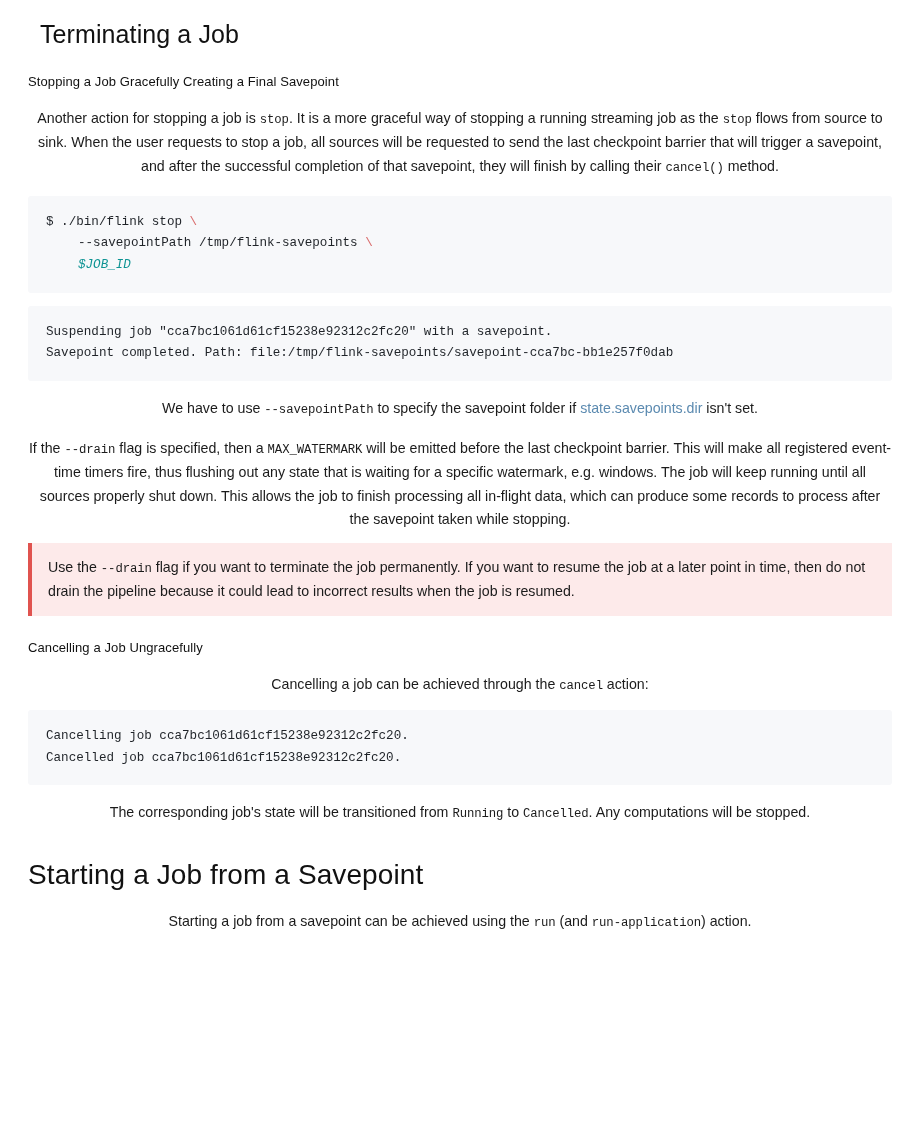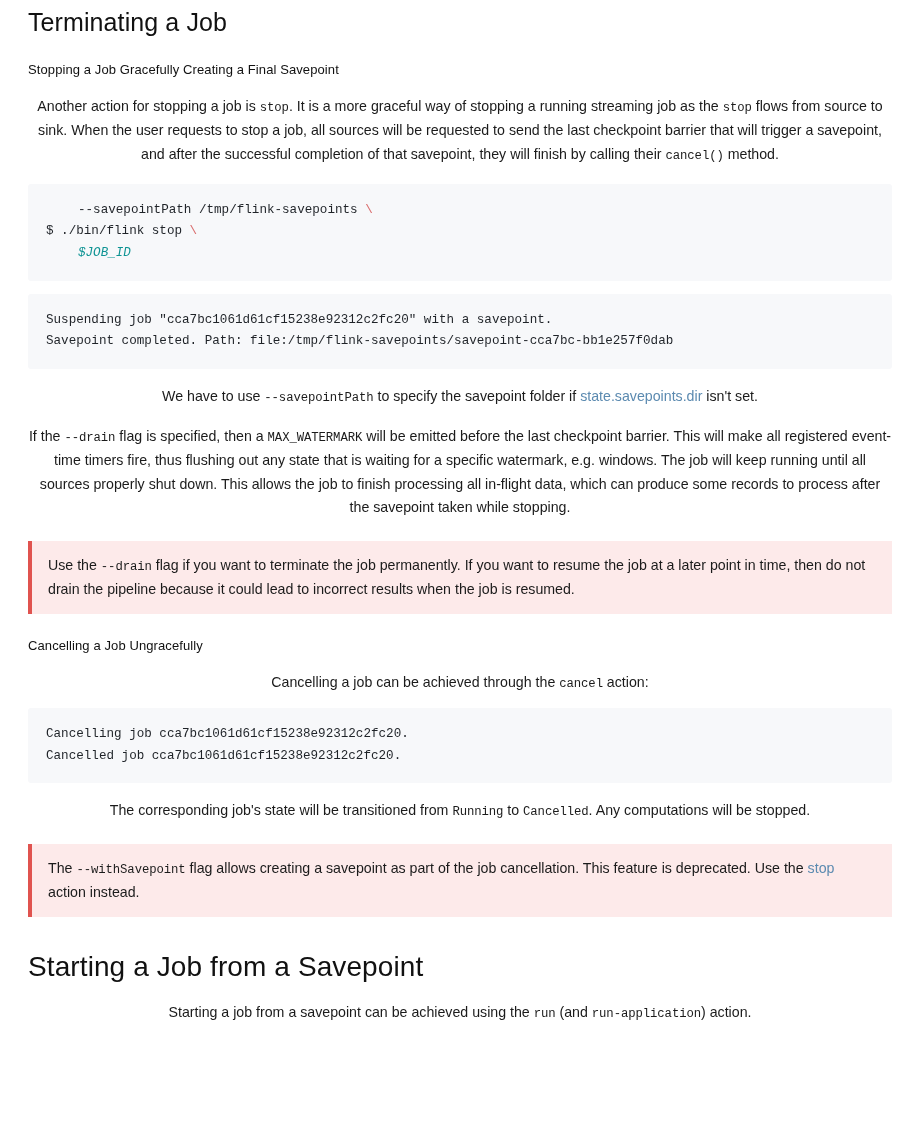--- a/index.html
+++ b/index.html
@@ -18,21 +18,21 @@
   .page {
     padding: 0 18px 0 28px;
     box-sizing: border-box;
     width: 910px;
   }
 
   h1.doc-title {
     font-size: 25px;
     font-weight: 400;
     line-height: 1.25;
-    margin: 0;
+    margin: 12px;
     padding-top: 7px;
     color: #111111;
     letter-spacing: 0.1px;
   }
   h2.doc-h2 {
     font-size: 13px;
     font-weight: 400;
     line-height: 1.3;
     margin: 24px 0 0 0;
     color: #111111;
@@ -83,60 +83,59 @@
     margin-top: 13px;
   }
   .codeblock .ln { display: block; }
   .codeblock .var { color: #0d9393; font-style: italic; }
   .codeblock .cont { color: #d96b6b; }
   .codeblock .indent { padding-left: 32px; display: inline-block; }
 
   .callout {
     background: #fdeaea;
     border-left: 4px solid #e0534f;
-    margin-top: 21px;
+    margin-top: 11px;
     padding: 13px 16px 13px 16px;
     box-sizing: border-box;
     width: 864px;
     font-size: 14.2px;
     line-height: 1.62;
     color: #1b1b1b;
   }
   .callout code.inline { font-size: 12.3px; }
 </style>
 </head>
 <body>
 
 <div class="page">
 
   <h1 class="doc-title">Terminating a Job</h1>
 
   <h2 class="doc-h2">Stopping a Job Gracefully Creating a Final Savepoint</h2>
 
   <p class="para"><span>Another action for stopping a job is </span><code class="inline">stop</code><span>. It is a more graceful way of stopping a running streaming job as the </span><code class="inline">stop</code><span> flows from source to sink. When the user requests to stop a job, all sources will be requested to send the last checkpoint barrier that will trigger a savepoint, and after the successful completion of that savepoint, they will finish by calling their </span><code class="inline">cancel()</code><span> method.</span></p>
 
-  <div class="codeblock"><span class="ln"><span class="indent"></span><span>--savepointPath /tmp/flink-savepoints</span> <span class="cont">\</span></span><span class="ln"><span>$ ./bin/flink stop</span> <span class="cont">\</span></span><span class="ln"><span class="indent"></span><span class="var">$JOB_ID</span></span></div>
+  <div class="codeblock"><span class="ln"><span>$ ./bin/flink stop</span> <span class="cont">\</span></span><span class="ln"><span class="indent"></span><span>--savepointPath /tmp/flink-savepoints</span> <span class="cont">\</span></span><span class="ln"><span class="indent"></span><span class="var">$JOB_ID</span></span></div>
 
   <div class="codeblock output"><span class="ln">Suspending job "cca7bc1061d61cf15238e92312c2fc20" with a savepoint.</span><span class="ln">Savepoint completed. Path: file:/tmp/flink-savepoints/savepoint-cca7bc-bb1e257f0dab</span></div>
 
   <p class="para"><span>We have to use </span><code class="inline">--savepointPath</code><span> to specify the savepoint folder if </span><a class="doc-link" href="#">state.savepoints.dir</a><span> isn't set.</span></p>
 
   <p class="para"><span>If the </span><code class="inline">--drain</code><span> flag is specified, then a </span><code class="inline">MAX_WATERMARK</code><span> will be emitted before the last checkpoint barrier. This will make all registered event-time timers fire, thus flushing out any state that is waiting for a specific watermark, e.g. windows. The job will keep running until all sources properly shut down. This allows the job to finish processing all in-flight data, which can produce some records to process after the savepoint taken while stopping.</span></p>
 
   <div class="callout"><span>Use the </span><code class="inline">--drain</code><span> flag if you want to terminate the job permanently. If you want to resume the job at a later point in time, then do not drain the pipeline because it could lead to incorrect results when the job is resumed.</span></div>
 
 
   <h2 class="doc-h2">Cancelling a Job Ungracefully</h2>
 
   <p class="para"><span>Cancelling a job can be achieved through the </span><code class="inline">cancel</code><span> action:</span></p>
 
 
   <div class="codeblock output"><span class="ln">Cancelling job cca7bc1061d61cf15238e92312c2fc20.</span><span class="ln">Cancelled job cca7bc1061d61cf15238e92312c2fc20.</span></div>
 
   <p class="para"><span>The corresponding job's state will be transitioned from </span><code class="inline">Running</code><span> to </span><code class="inline">Cancelled</code><span>. Any computations will be stopped.</span></p>
 
-  <div class="callout"><span>The </span><code class="inline">--withSavepoint</code><span> flag allows creating a savepoint as part of the job cancellation. This feature is deprecated. Use the </span><a class="doc-link" href="#">stop</a><span> action instead.</span></div>
 
   <h2 class="doc-h2 big">Starting a Job from a Savepoint</h2>
 
   <p class="para"><span>Starting a job from a savepoint can be achieved using the </span><code class="inline">run</code><span> (and </span><code class="inline">run-application</code><span>) action.</span></p>
 
 </div>
 
 </body></html>

